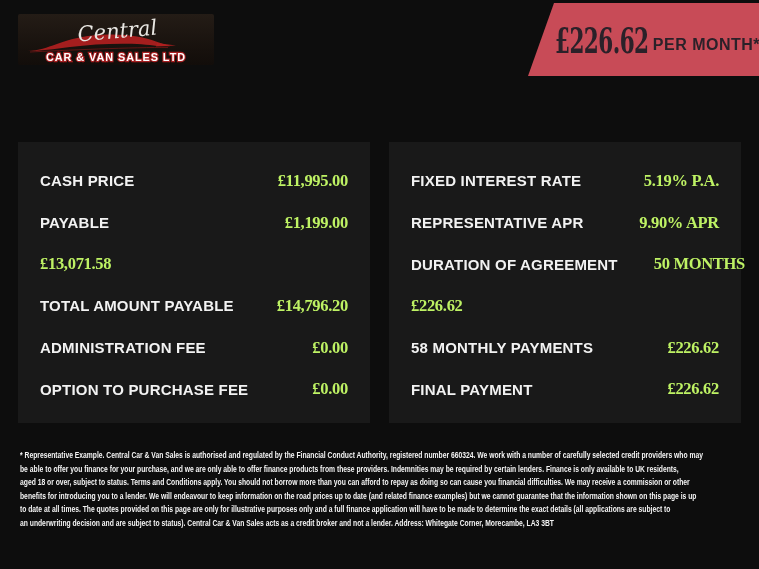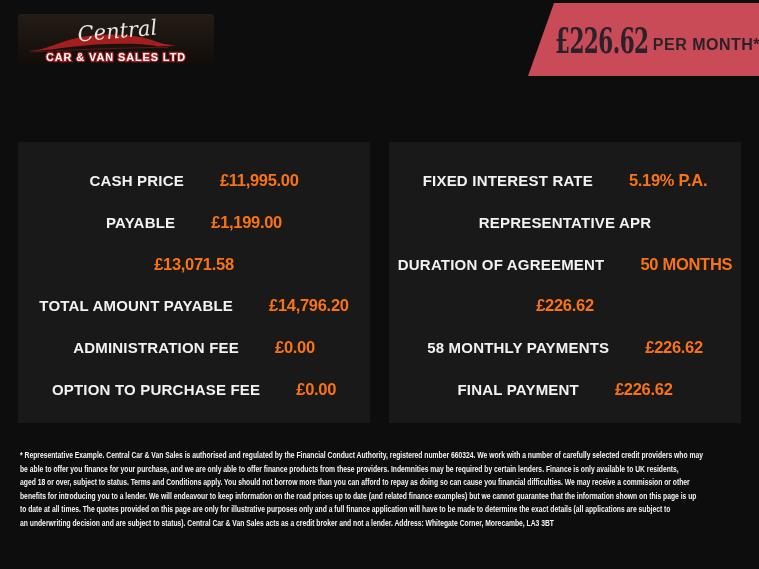--- a/index.html
+++ b/index.html
@@ -40,30 +40,30 @@
 
   
   .panel {
     position:absolute; top:142px; width:352px; height:281px;
     background:#191919; padding:18px 22px 0 22px;
   }
   .panel.left  { left:18px; }
   .panel.right { left:389px; }
   .frow {
     height:41.7px; display:flex; align-items:center;
-    justify-content:center;
+    justify-content:space-between;
     gap:36px;
   }
   .flabel {
     font-size:15px; font-weight:700; color:#f2f2f2; letter-spacing:0.2px;
     white-space:nowrap;
   }
   .fvalue {
-    font-family:Liberation Sans, sans-serif; font-weight:700;
-    font-size:16.5px; color:#f97316; letter-spacing:-0.3px;
+    font-family:Liberation Serif, serif; font-weight:700;
+    font-size:16.5px; color:#bef264; letter-spacing:-0.3px;
     white-space:nowrap;
   }
 
   
   .disclaimer { position:absolute; left:20px; top:449px; }
   .disclaimer .line {
     font-size:9px; font-weight:700; color:#f5f5f5; line-height:13.6px;
     white-space:nowrap; transform:scaleX(0.75); transform-origin:left center;
   }
 
@@ -122,20 +122,21 @@
     </div>
   </div>
 
   <div class="panel right">
     <div class="frow">
       <span class="flabel">FIXED INTEREST RATE</span>
       <span class="fvalue">5.19% P.A.</span>
     </div>
     <div class="frow">
       <span class="flabel">REPRESENTATIVE APR</span>
+      <span class="fvalue">9.90% APR</span>
     </div>
     <div class="frow">
       <span class="flabel">DURATION OF AGREEMENT</span>
       <span class="fvalue">50 MONTHS</span>
     </div>
     <div class="frow">
       <span class="fvalue">£226.62</span>
     </div>
     <div class="frow">
       <span class="flabel">58 MONTHLY PAYMENTS</span>

